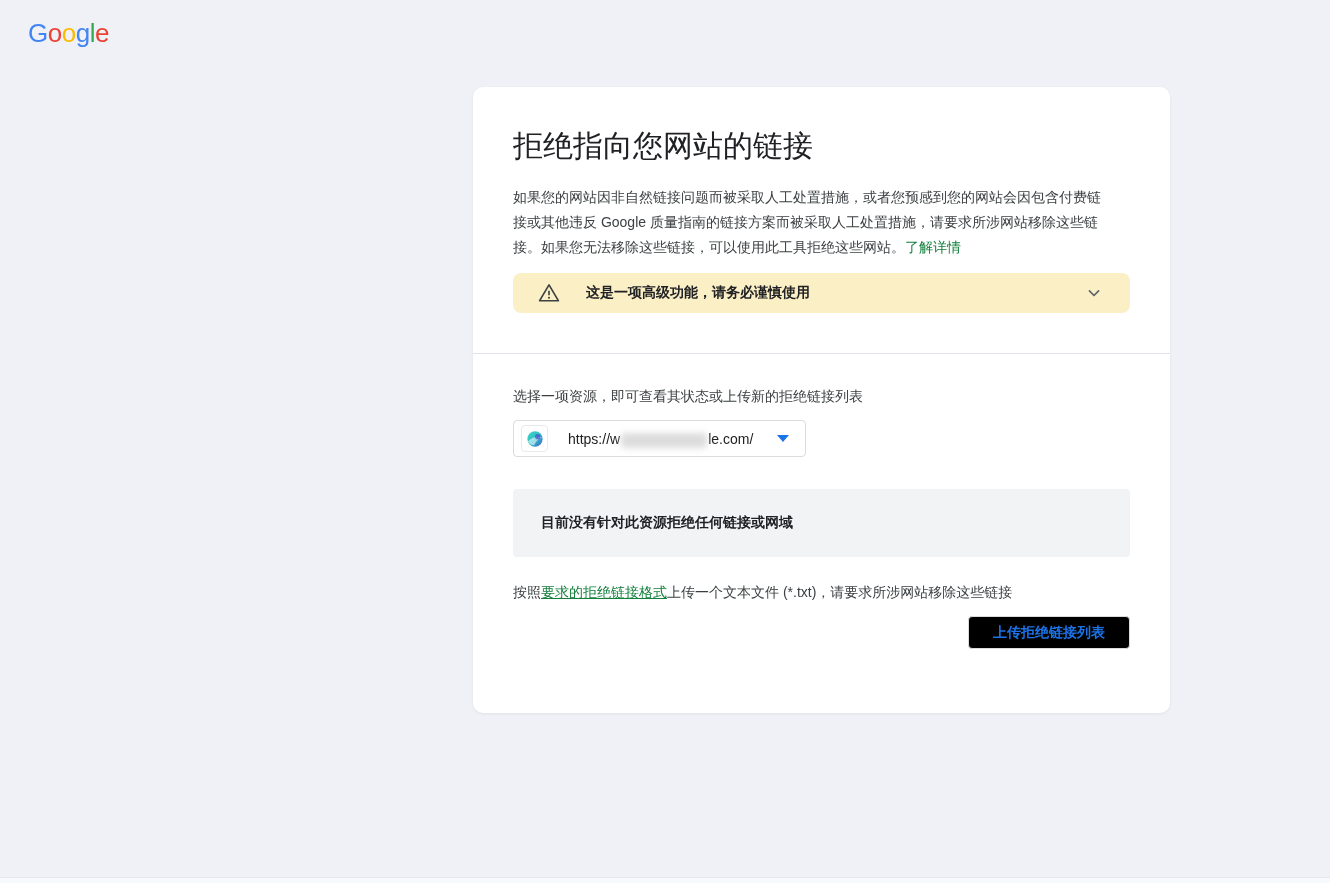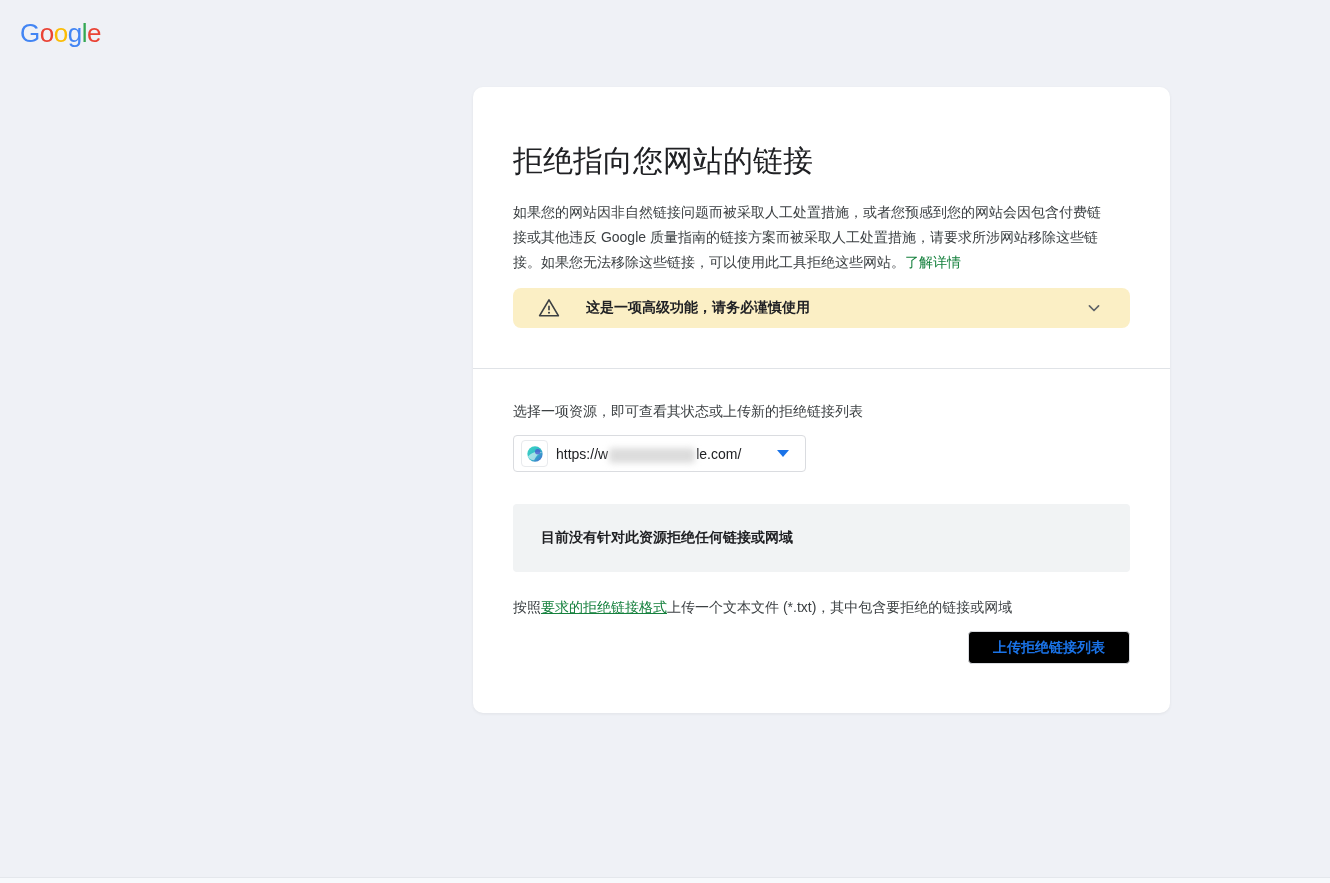--- a/index.html
+++ b/index.html
@@ -7,37 +7,37 @@
   body {
     font-family: "Liberation Sans", "DejaVu Sans", sans-serif;
     background: #eff1f6;
     position: relative;
     overflow: hidden;
     color: #3c4043;
   }
 
   
   .app-header { position: absolute; top: 18px; left: 20px; display: flex; align-items: center; }
-  .logo { font-size: 26px; letter-spacing: -0.5px; font-weight: 400; }
+  .logo { font-size: 26px; letter-spacing: -0.5px; font-weight: 400; margin-left: 8px; }
   .logo .l-blue   { color: #4285F4; }
   .logo .l-red    { color: #EA4335; }
   .logo .l-yellow { color: #FBBC05; }
   .logo .l-green  { color: #34A853; }
   .product-name { font-size: 26px; color: #5f6368; margin-left: 7px; font-weight: 400; }
 
   
   .card {
     position: absolute;
     left: 473px; top: 87px;
     width: 697px; height: 626px;
     background: #ffffff;
     border-radius: 10px;
     box-shadow: 0 1px 3px rgba(60,64,67,0.08);
   }
-  .card-inner { padding: 15px 40px; }
+  .card-inner { padding: 0 40px; }
 
   .page-title {
     padding-top: 40px;
     font-size: 30px;
     font-weight: 400;
     color: #202124;
     line-height: 38px;
   }
 
   .description {
@@ -97,21 +97,21 @@
   }
   .favicon-box {
     width: 27px; height: 27px;
     margin-left: 7px;
     border: 1px solid #e8eaed;
     border-radius: 4px;
     display: flex; align-items: center; justify-content: center;
     background: #fff;
   }
   .property-url {
-    margin-left: 8px;
+    margin-left: 20px;
     font-size: 14px;
     color: #202124;
     display: flex; align-items: center;
     flex: 1;
     white-space: nowrap;
   }
   .redacted {
     display: inline-block;
     width: 86px; height: 15px;
     margin: 0 1px;
@@ -234,21 +234,21 @@
           <span class="redacted"></span>
           <span>le.com/</span>
         </span>
       <span class="dropdown-caret"></span>
     </div>
 
     <div class="status-box">
       <span class="status-text">目前没有针对此资源拒绝任何链接或网域</span>
     </div>
 
-    <div class="upload-instruction"><span>按照</span><a class="inline-link underlined">要求的拒绝链接格式</a><span>上传一个文本文件 (*.txt)，其中包含要拒绝的链接或网域</span></div>
+    <div class="upload-instruction"><span>按照</span><a class="inline-link underlined">要求的拒绝链接格式</a><span>上传一个文本文件 (*.txt)，请要求所涉网站移除这些链接</span></div>
 
     <div class="button-row">
       <button class="upload-button">上传拒绝链接列表</button>
     </div>
 
   </div>
 </div>
 
 <div class="hscroll-strip"></div>
 

